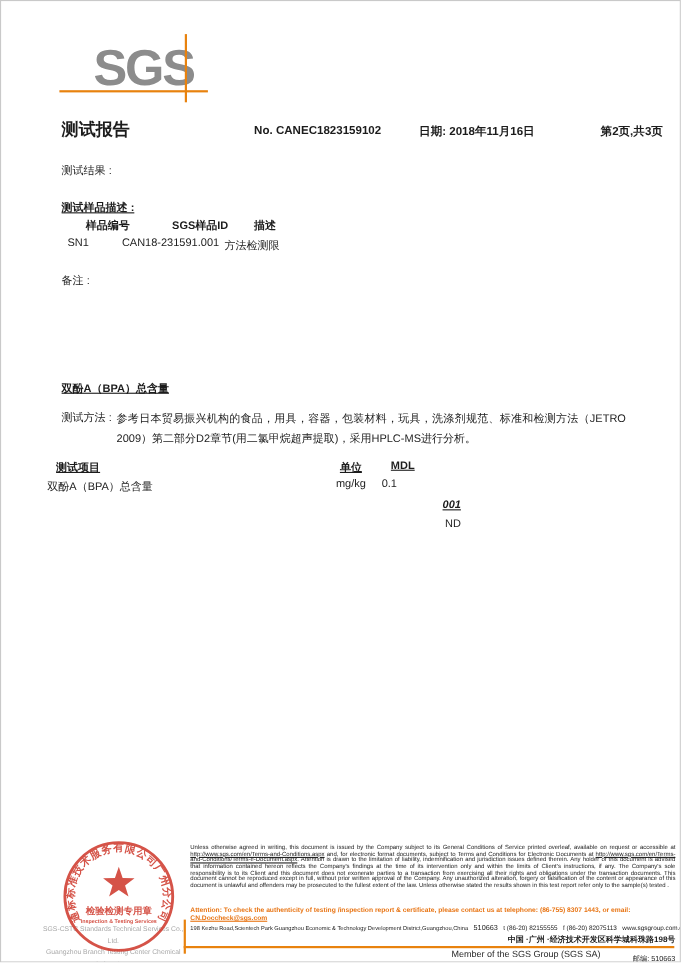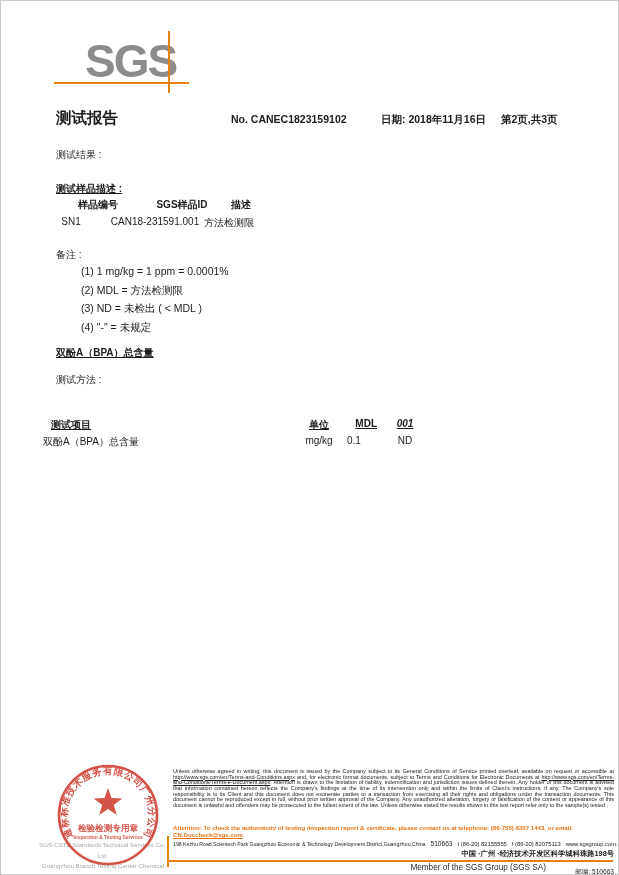--- a/index.html
+++ b/index.html
@@ -14,21 +14,21 @@
   
   .logo { left:84px; top:33px; font-size:46px; font-weight:bold; color:#8c8c8c;
           letter-spacing:-2px; font-family:"Liberation Sans",sans-serif; }
   .logo-hline { left:53px; top:81px; width:135px; height:2px; background:#e8820e; }
   .logo-vline { left:167px; top:30px; width:2px; height:62px; background:#e8820e; }
 
   
   .doc-title { left:55px; top:107px; font-size:15.5px; font-weight:bold; }
   .report-no { left:215px; top:112px; font-size:10.5px; font-weight:bold;margin-left:15px; }
   .report-date { left:380px; top:112px; font-size:10.5px; font-weight:bold; }
-  .report-pages { left:500px; top:112px; font-size:10.5px; font-weight:bold; }
+  .report-pages { left:545px; top:112px; font-size:10.5px; font-weight:bold; }
 
   .body-txt { font-size:10px; }
   .results-label { left:55px; top:147px; }
   .sample-heading { left:55px; top:181px; font-weight:bold; text-decoration:underline; }
 
   .sample-col1 { left:48px; width:44px; text-align:center; }
   .sample-col2 { left:104px; width:100px; text-align:center; }
   .sample-col3 { left:203px; }
   .sample-hdr { top:197px; font-weight:bold;margin-left:27px; }
   .sample-row { top:215px; }
@@ -40,21 +40,21 @@
   .bpa-heading { left:55px; top:345px; font-weight:bold; text-decoration:underline; }
   .method-label { left:55px; top:372px; }
   .method-text { left:105px; top:372px; width:463px; line-height:18px; text-align:justify; }
 
   .rt-hdr { top:417px; font-weight:bold; text-decoration:underline;text-align:right; }
   .rt-row { top:434px; }
   .rt-c1h { left:50px; }
   .rt-c1 { left:42px; }
   .rt-c2 { left:298px; width:40px; text-align:center; }
   .rt-c3 { left:346px; width:30px; }
-  .rt-c4 { left:390px; width:28px; text-align:center; }
+  .rt-c4 { left:390px; width:28px; text-align:right;margin-top:36px; }
   .italic { font-style:italic; }
 
   
   .disclaimer { left:172px; top:768px; width:441px; font-size:5.45px; line-height:5.62px;
                 text-align:justify; color:#222; }
   .link { text-decoration:underline; }
   .attention { left:172px; top:824px; width:441px; font-size:6.1px; line-height:6.9px;
                font-weight:bold; color:#e87413; }
   .addr-row1 { left:172px; top:839px; width:441px; display:flex; align-items:baseline;
                gap:5px; white-space:nowrap; color:#1c1c1c; }
@@ -90,29 +90,24 @@
 
   <div class="abs body-txt sample-heading">测试样品描述 :</div>
   <div class="abs body-txt sample-hdr sample-col1">样品编号</div>
   <div class="abs body-txt sample-hdr sample-col2">SGS样品ID</div>
   <div class="abs body-txt sample-hdr sample-col3">描述</div>
   <div class="abs body-txt sample-row sample-col1">SN1</div>
   <div class="abs body-txt sample-row sample-col2">CAN18-231591.001</div>
   <div class="abs body-txt sample-row sample-col3">方法检测限</div>
 
   <div class="abs body-txt notes-label">备注 :</div>
-  <div class="abs notes-list">
-    <div class="note-item">(1) 1 mg/kg = 1 ppm = 0.0001%</div>
-    <div class="note-item">(2) MDL = 方法检测限</div>
-    <div class="note-item">(3) ND = 未检出 ( &lt; MDL )</div>
-    <div class="note-item">(4) "-" = 未规定</div>
-  </div>
 
   <div class="abs body-txt bpa-heading">双酚A（BPA）总含量</div>
   <div class="abs body-txt method-label">测试方法 :</div>
+  <div class="abs body-txt method-text">参考日本贸易振兴机构的食品，用具，容器，包装材料，玩具，洗涤剂规范、标准和检测方法（JETRO 2009）第二部分D2章节(用二氯甲烷超声提取)，采用HPLC-MS进行分析。</div>
 
   <div class="abs body-txt rt-hdr rt-c1h">测试项目</div>
   <div class="abs body-txt rt-hdr rt-c2">单位</div>
   <div class="abs body-txt rt-hdr rt-c3">MDL</div>
   <div class="abs body-txt rt-hdr rt-c4 italic">001</div>
   <div class="abs body-txt rt-row rt-c1">双酚A（BPA）总含量</div>
   <div class="abs body-txt rt-row rt-c2">mg/kg</div>
   <div class="abs body-txt rt-row rt-c3">0.1</div>
   <div class="abs body-txt rt-row rt-c4">ND</div>
 

